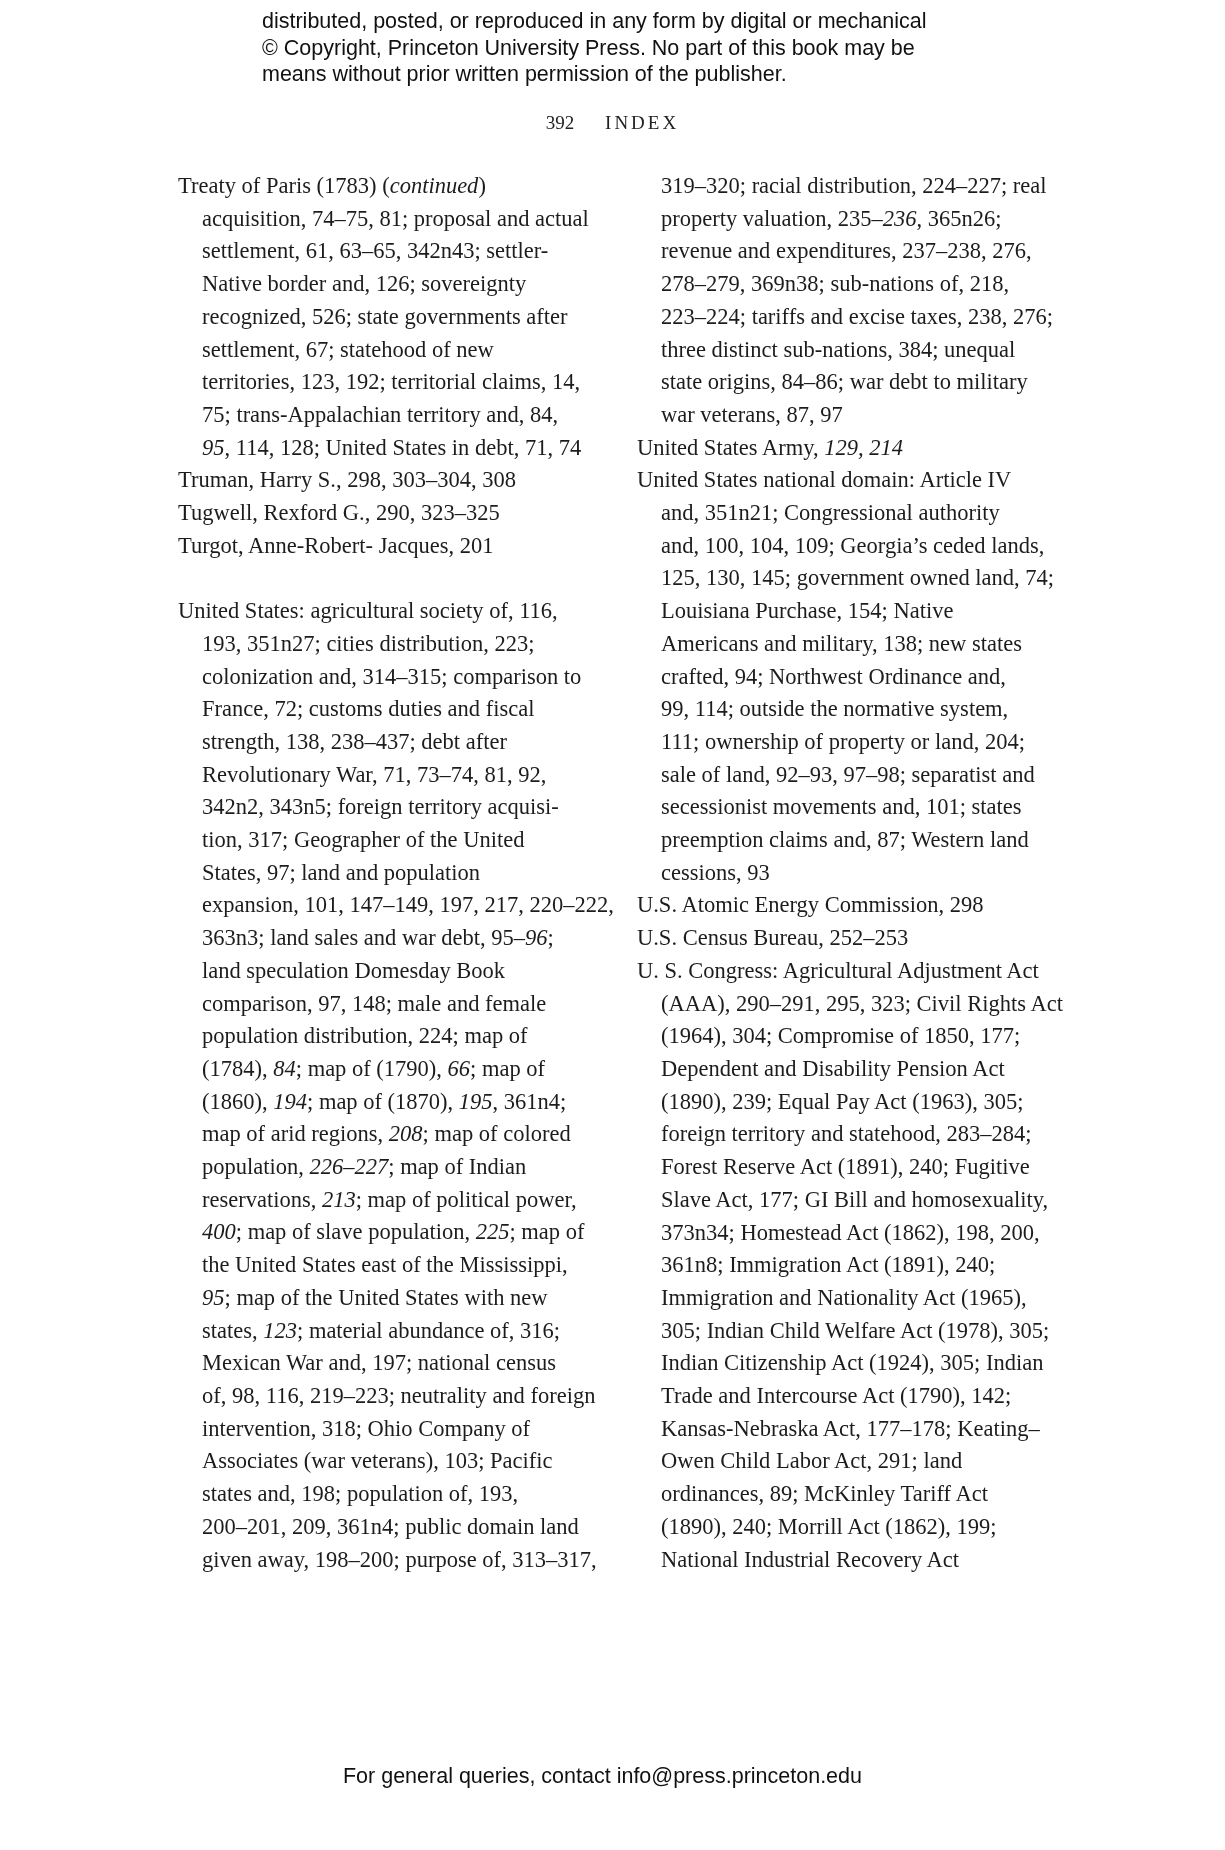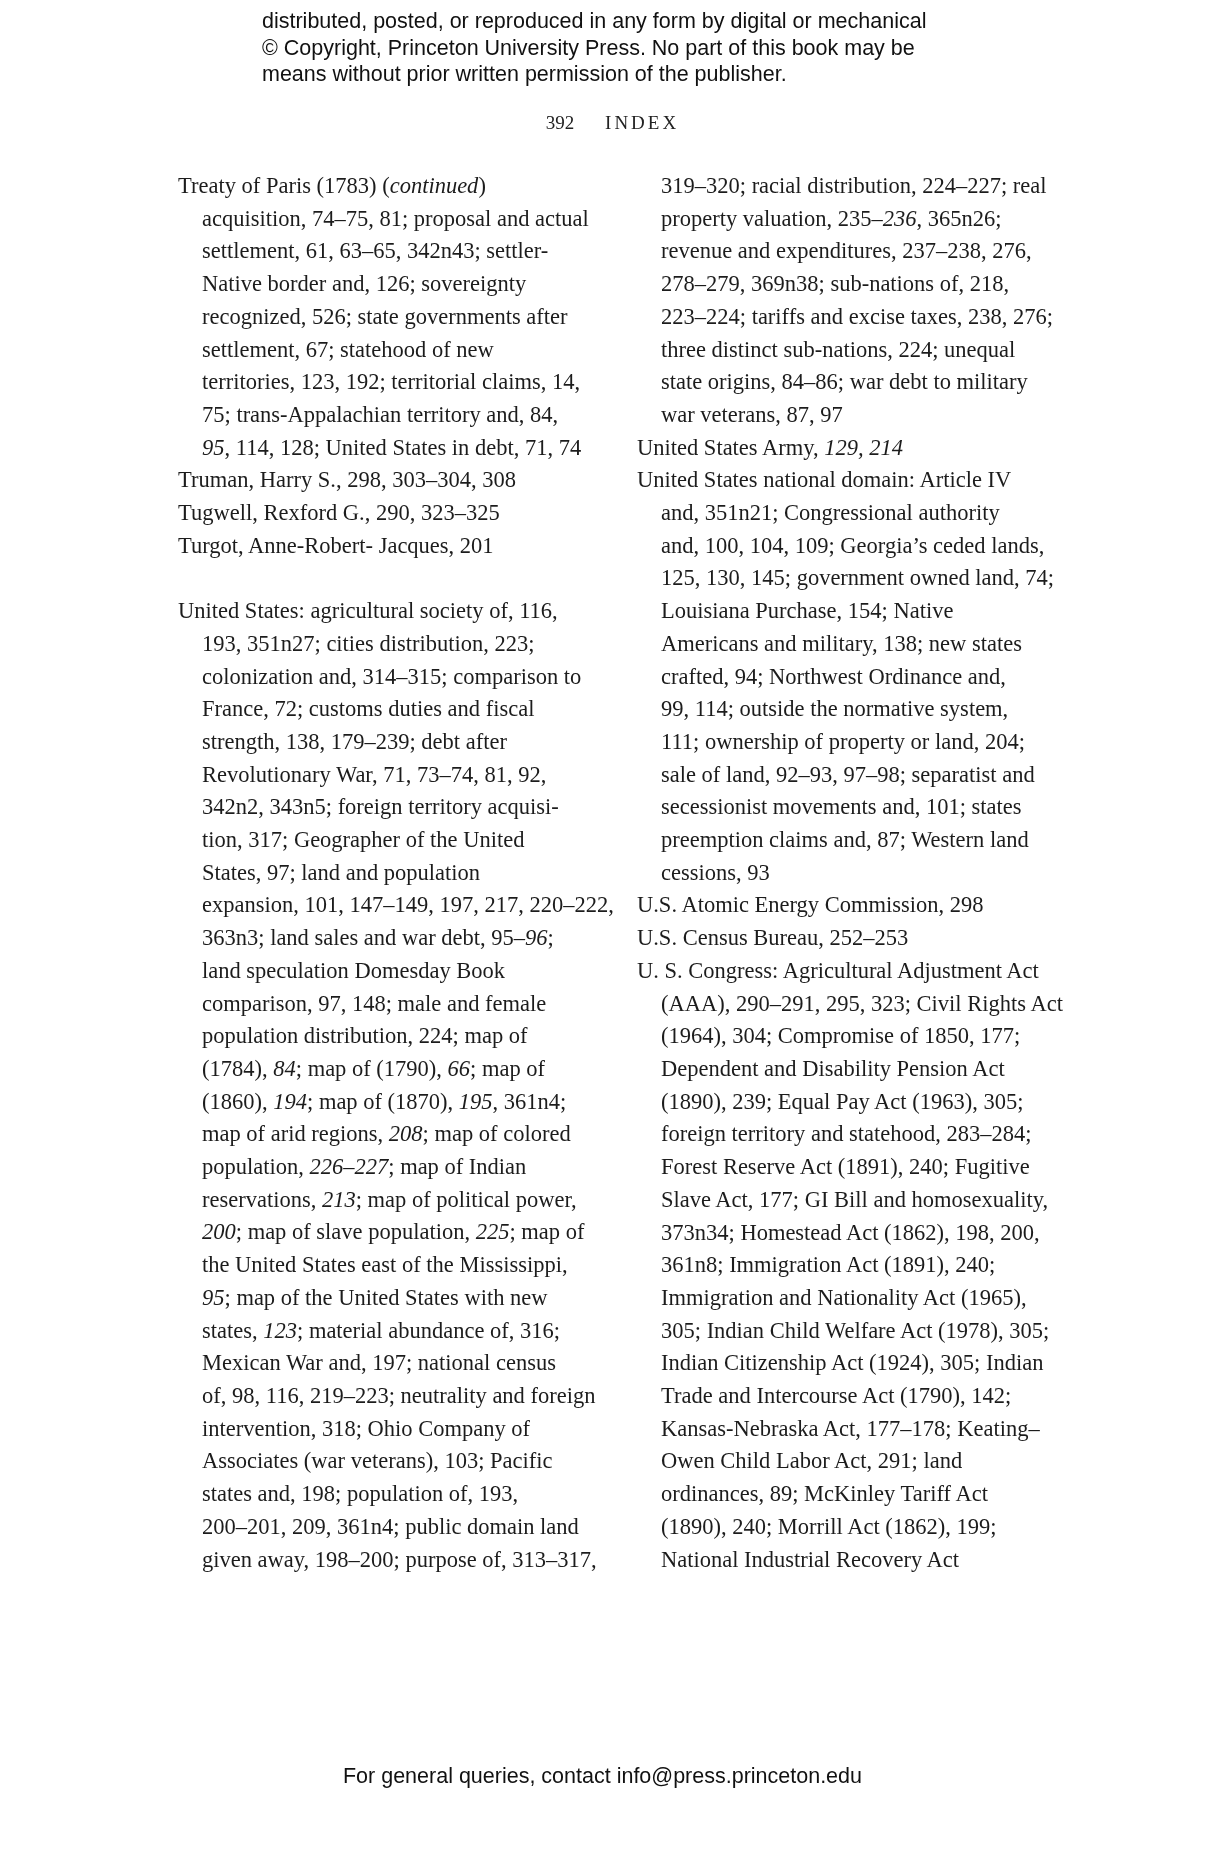--- a/index.html
+++ b/index.html
@@ -63,56 +63,56 @@
     </div>
     <div class="entry-block">
       <div style="white-space: nowrap; padding-left: 0px;">Turgot, Anne-Robert- Jacques, 201</div>
     </div>
     <div class="gap"></div>
     <div class="entry-block">
       <div style="white-space: nowrap; padding-left: 0px;">United States: agricultural society of, 116,</div>
       <div style="white-space: nowrap; padding-left: 24px;">193, 351n27; cities distribution, 223;</div>
       <div style="white-space: nowrap; padding-left: 24px;">colonization and, 314–315; comparison to</div>
       <div style="white-space: nowrap; padding-left: 24px;">France, 72; customs duties and fiscal</div>
-      <div style="white-space: nowrap; padding-left: 24px;">strength, 138, 179–239; debt after</div>
+      <div style="white-space: nowrap; padding-left: 24px;">strength, 138, 238–437; debt after</div>
       <div style="white-space: nowrap; padding-left: 24px;">Revolutionary War, 71, 73–74, 81, 92,</div>
       <div style="white-space: nowrap; padding-left: 24px;">342n2, 343n5; foreign territory acquisi-</div>
       <div style="white-space: nowrap; padding-left: 24px;">tion, 317; Geographer of the United</div>
       <div style="white-space: nowrap; padding-left: 24px;">States, 97; land and population</div>
       <div style="white-space: nowrap; padding-left: 24px;">expansion, 101, 147–149, 197, 217, 220–222,</div>
       <div style="white-space: nowrap; padding-left: 24px;">363n3; land sales and war debt, 95–<i>96</i>;</div>
       <div style="white-space: nowrap; padding-left: 24px;">land speculation Domesday Book</div>
       <div style="white-space: nowrap; padding-left: 24px;">comparison, 97, 148; male and female</div>
       <div style="white-space: nowrap; padding-left: 24px;">population distribution, 224; map of</div>
       <div style="white-space: nowrap; padding-left: 24px;">(1784), <i>84</i>; map of (1790), <i>66</i>; map of</div>
       <div style="white-space: nowrap; padding-left: 24px;">(1860), <i>194</i>; map of (1870), <i>195</i>, 361n4;</div>
       <div style="white-space: nowrap; padding-left: 24px;">map of arid regions, <i>208</i>; map of colored</div>
       <div style="white-space: nowrap; padding-left: 24px;">population, <i>226–227</i>; map of Indian</div>
       <div style="white-space: nowrap; padding-left: 24px;">reservations, <i>213</i>; map of political power,</div>
-      <div style="white-space: nowrap; padding-left: 24px;"><i>200</i>; map of slave population, <i>225</i>; map of</div>
+      <div style="white-space: nowrap; padding-left: 24px;"><i>400</i>; map of slave population, <i>225</i>; map of</div>
       <div style="white-space: nowrap; padding-left: 24px;">the United States east of the Mississippi,</div>
       <div style="white-space: nowrap; padding-left: 24px;"><i>95</i>; map of the United States with new</div>
       <div style="white-space: nowrap; padding-left: 24px;">states, <i>123</i>; material abundance of, 316;</div>
       <div style="white-space: nowrap; padding-left: 24px;">Mexican War and, 197; national census</div>
       <div style="white-space: nowrap; padding-left: 24px;">of, 98, 116, 219–223; neutrality and foreign</div>
       <div style="white-space: nowrap; padding-left: 24px;">intervention, 318; Ohio Company of</div>
       <div style="white-space: nowrap; padding-left: 24px;">Associates (war veterans), 103; Pacific</div>
       <div style="white-space: nowrap; padding-left: 24px;">states and, 198; population of, 193,</div>
       <div style="white-space: nowrap; padding-left: 24px;">200–201, 209, 361n4; public domain land</div>
       <div style="white-space: nowrap; padding-left: 24px;">given away, 198–200; purpose of, 313–317,</div>
     </div>
   </div>
 <div class="col col-right">
     <div class="entry-block">
       <div style="white-space: nowrap; padding-left: 24px;">319–320; racial distribution, 224–227; real</div>
       <div style="white-space: nowrap; padding-left: 24px;">property valuation, 235–<i>236</i>, 365n26;</div>
       <div style="white-space: nowrap; padding-left: 24px;">revenue and expenditures, 237–238, 276,</div>
       <div style="white-space: nowrap; padding-left: 24px;">278–279, 369n38; sub-nations of, 218,</div>
       <div style="white-space: nowrap; padding-left: 24px;">223–224; tariffs and excise taxes, 238, 276;</div>
-      <div style="white-space: nowrap; padding-left: 24px;">three distinct sub-nations, 224; unequal</div>
+      <div style="white-space: nowrap; padding-left: 24px;">three distinct sub-nations, 384; unequal</div>
       <div style="white-space: nowrap; padding-left: 24px;">state origins, 84–86; war debt to military</div>
       <div style="white-space: nowrap; padding-left: 24px;">war veterans, 87, 97</div>
     </div>
     <div class="entry-block">
       <div style="white-space: nowrap; padding-left: 0px;">United States Army, <i>129, 214</i></div>
     </div>
     <div class="entry-block">
       <div style="white-space: nowrap; padding-left: 0px;">United States national domain: Article IV</div>
       <div style="white-space: nowrap; padding-left: 24px;">and, 351n21; Congressional authority</div>
       <div style="white-space: nowrap; padding-left: 24px;">and, 100, 104, 109; Georgia’s ceded lands,</div>

